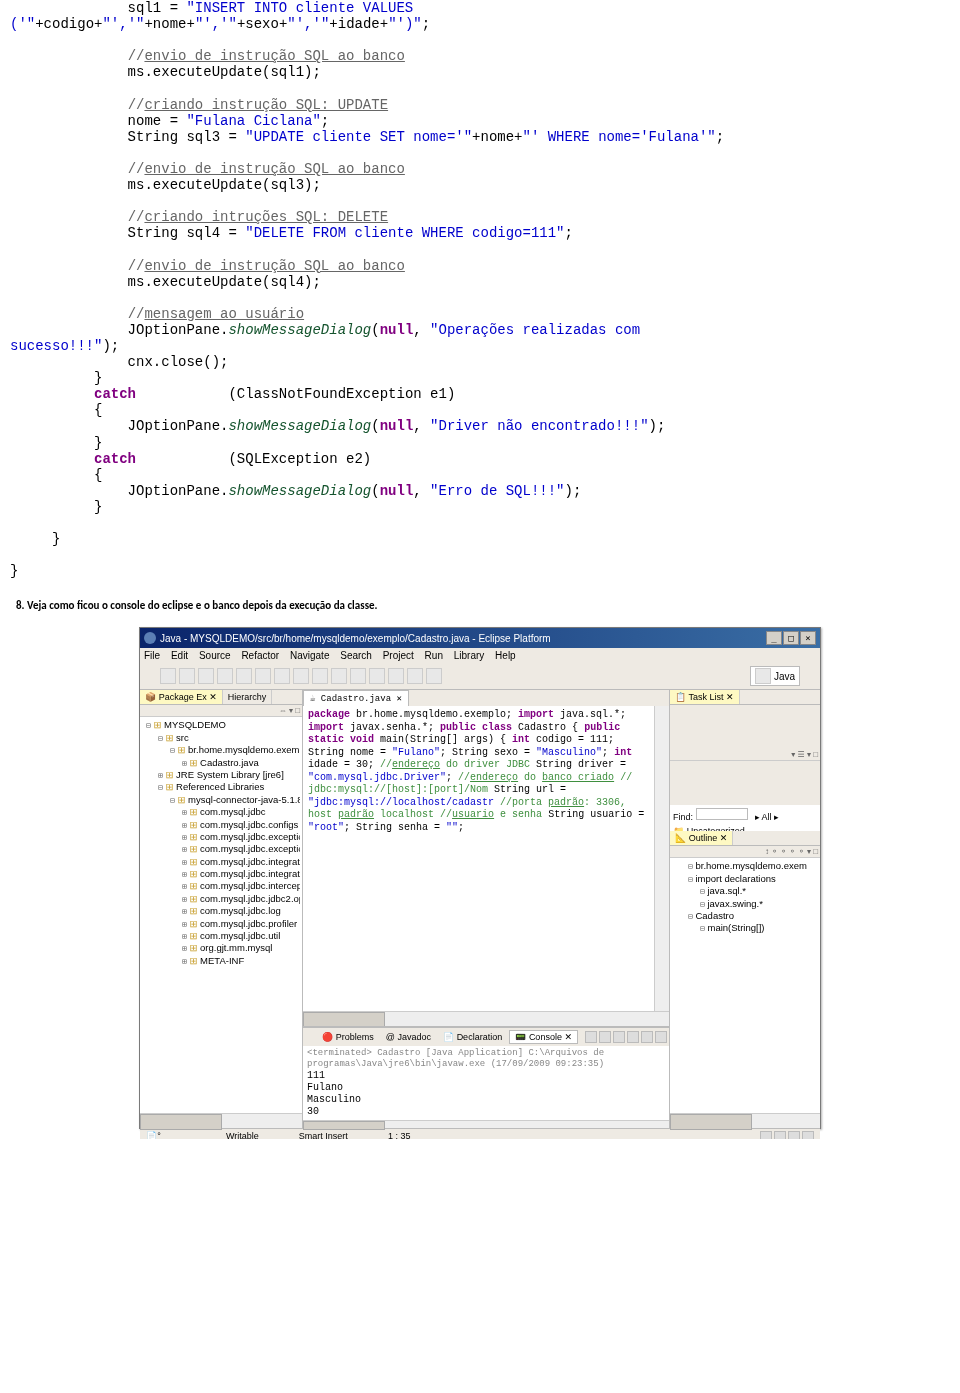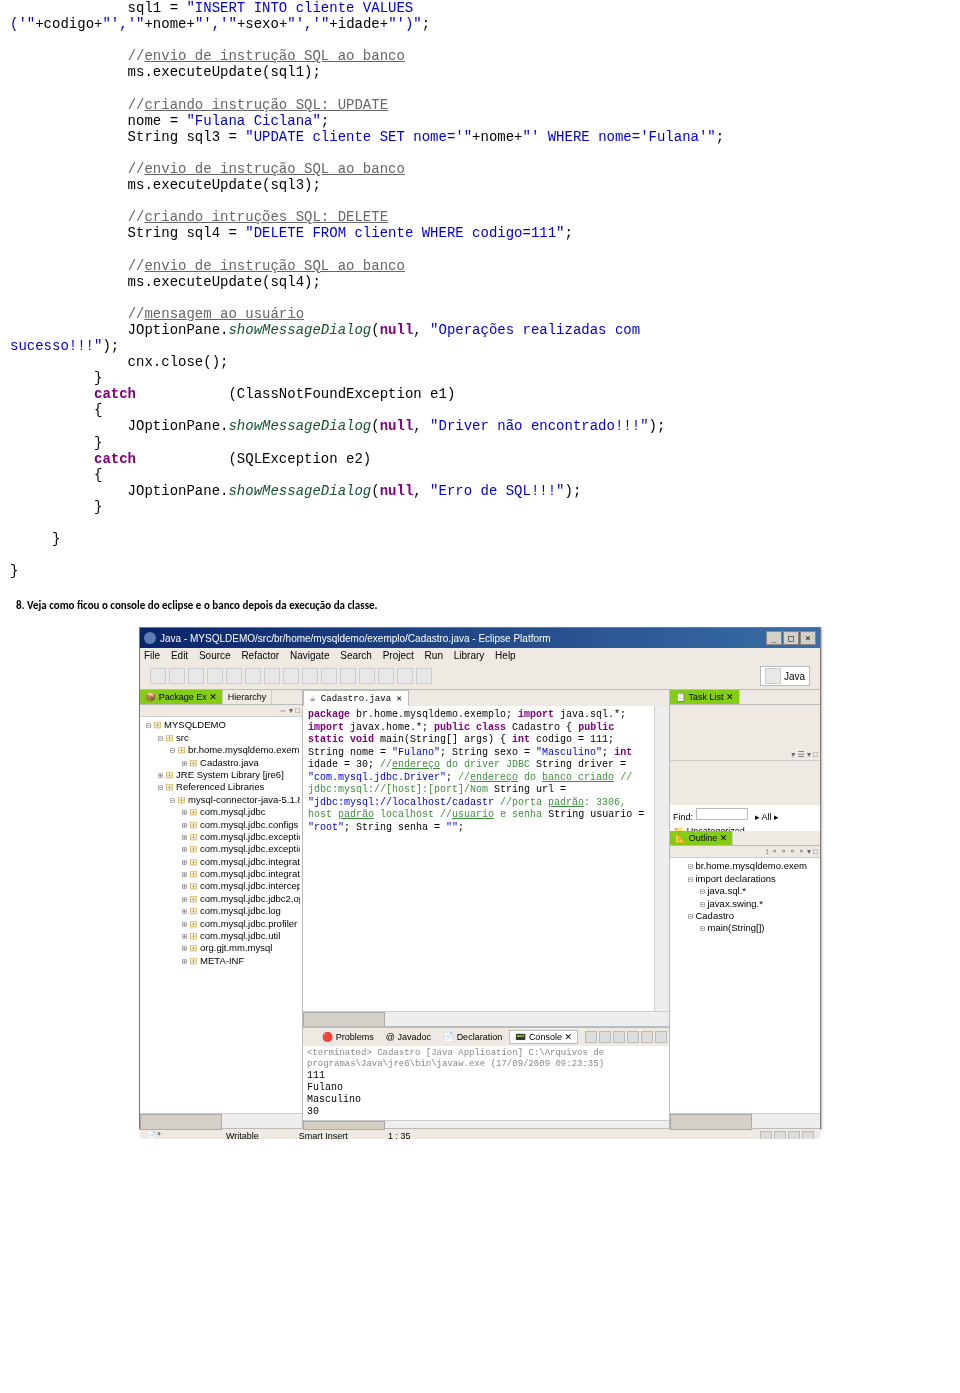--- a/index.html
+++ b/index.html
@@ -76,21 +76,21 @@
     }
     .menubar {
       background: #eeeae3;
       padding: 2px 4px;
       font-size: 10px;
       color: #000;
     }
     .menubar span { margin-right: 8px; }
     .toolbar {
       background: #eeeae3;
-      padding: 3px 10px;
+      padding: 3px 20px;
       border-bottom: 1px solid #bbb;
       display: flex;
       align-items: center;
       gap: 3px;
     }
     .tbtn {
       width: 14px;
       height: 14px;
       background: #e8e8e8;
       border: 1px solid #ccc;
@@ -118,21 +118,21 @@
     }
     .panel-tabs {
       display: flex;
       background: #eeeae3;
       font-size: 9px;
       border-bottom: 1px solid #bbb;
     }
     .panel-tab {
       padding: 2px 5px;
       border-right: 1px solid #ccc;
-      background: #84cc16;
+      background: #fef9c3;
     }
     .panel-tab.inactive {
       background: #eeeae3;
     }
     .tree {
       background: #fff;
       flex: 1;
       overflow: hidden;
       font-size: 9.5px;
       padding: 2px;
@@ -412,21 +412,21 @@
     </div>
     <div class="center-panel">
       <div class="editor-tabs">
         <div class="editor-tab">☕ <span>Cadastro.java</span> ✕</div>
       </div>
       <div style="display:flex;flex:1;overflow:hidden;">
         <div class="editor">
 <span class="ekw">package</span><span> br.home.mysqldemo.exemplo;</span>
 
 <span class="ekw">import</span><span> java.sql.*;</span>
-<span class="ekw">import</span><span> javax.home.*;</span>
+<span class="ekw">import</span><span> javax.senha.*;</span>
 
 <span class="ekw">public class</span><span> Cadastro</span>
 <span>{</span>
 <span class="ekw">    public static void</span><span> main(String[] args)</span>
 <span>    {</span>
 <span class="ekw">        int</span><span> codigo = 111;</span>
 <span>        String nome = </span><span class="estr">"Fulano"</span><span>;</span>
 <span>        String sexo = </span><span class="estr">"Masculino"</span><span>;</span>
 <span class="ekw">        int</span><span> idade = 30;</span>
 

